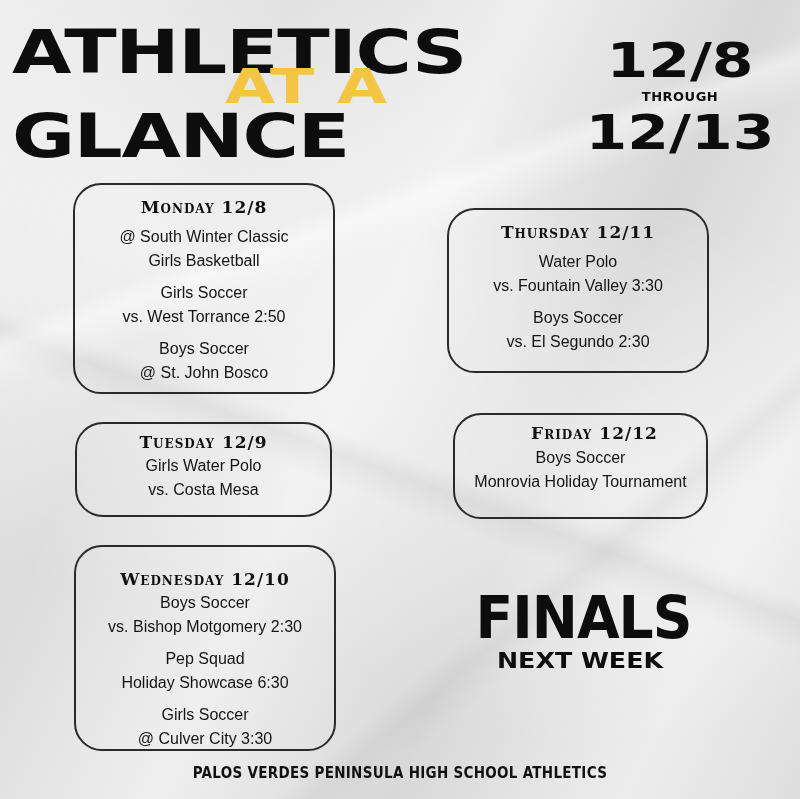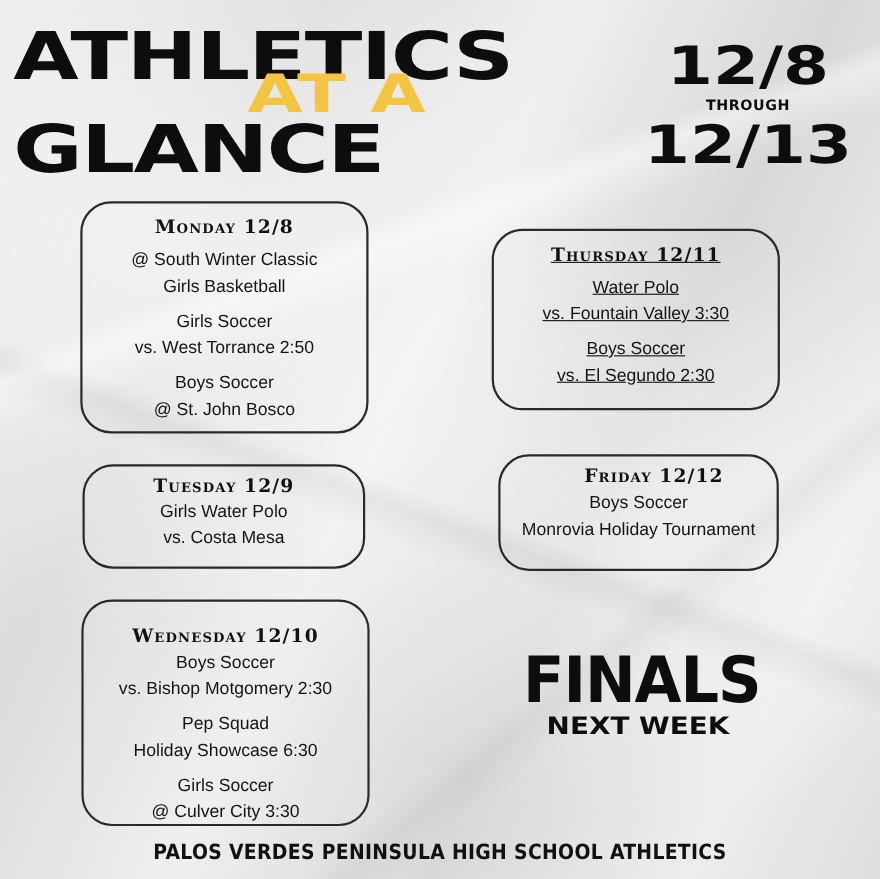--- a/index.html
+++ b/index.html
@@ -52,21 +52,21 @@
 
   .finals {
     position: absolute; left: 470px; top: 588px; width: 220px; text-align: center;
     font-family: "DejaVu Sans", sans-serif; color: #0d0d0d;
   }
   .finals .big { font-size: 58px; font-weight: bold; line-height: 60px; transform: scaleX(0.95); letter-spacing: -1px; }
   .finals .sm { font-size: 22px; font-weight: bold; line-height: 26px; transform: scaleX(1.15); }
   .footer {
     position: absolute; left: 0; right: 0; top: 764px; text-align: center;
     font-family: "DejaVu Sans Condensed", "DejaVu Sans", sans-serif; font-weight: bold;
-    font-size: 19px; letter-spacing: 0.3px; color: #111;
+    font-size: 15px; letter-spacing: 0.3px; color: #111;
   }
 </style>
 </head>
 <body>
 
 <div class="bg"></div>
 
 <div class="title">
   <div class="l1">ATHLETICS</div>
   <div class="l2">AT A</div>
@@ -112,21 +112,21 @@
   <div class="ev">
     <div>Pep Squad</div>
     <div>Holiday Showcase 6:30</div>
   </div>
   <div class="ev">
     <div>Girls Soccer</div>
     <div>@ Culver City 3:30</div>
   </div>
 </div>
 
-<div class="card" style="left:447px; top:208px; width:262px; height:165px; padding-top:12px;text-decoration:underline;">
+<div class="card" style="left:447px; top:208px; width:262px; height:165px; padding-top:12px;">
   <div class="day">Thursday 12/11</div>
   <div class="ev">
     <div>Water Polo</div>
     <div>vs. Fountain Valley 3:30</div>
   </div>
   <div class="ev">
     <div>Boys Soccer</div>
     <div>vs. El Segundo 2:30</div>
   </div>
 </div>

